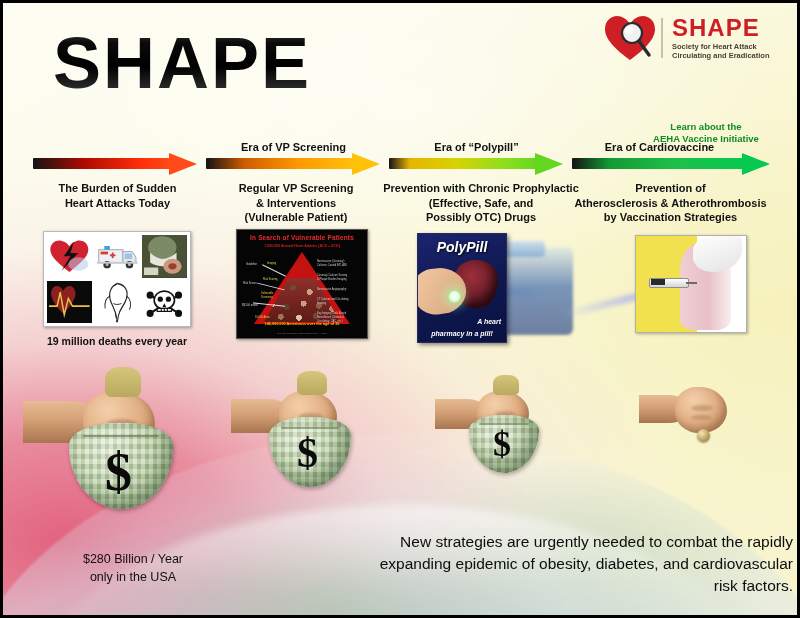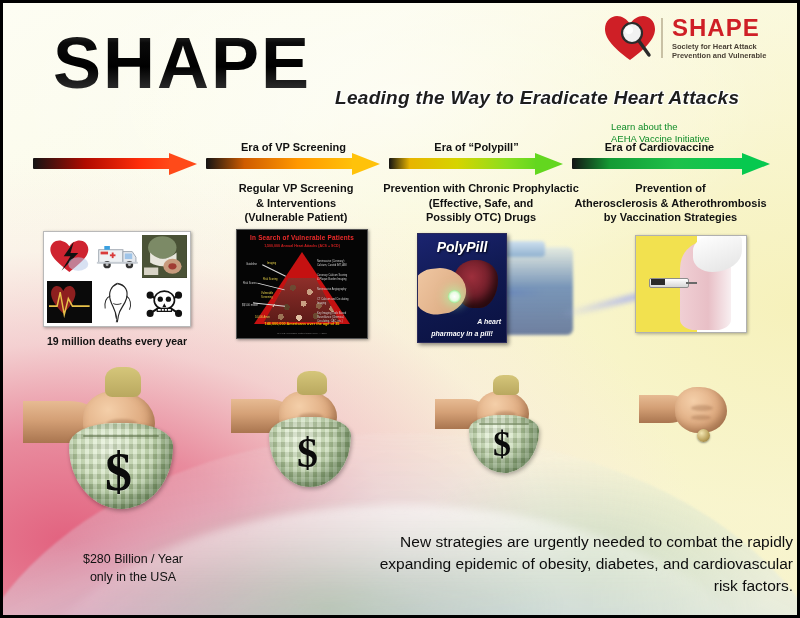--- a/index.html
+++ b/index.html
@@ -44,22 +44,22 @@
   .logo{position:absolute;left:600px;top:6px;width:196px;height:58px;display:flex;align-items:center;}
   .logo-mark{position:relative;width:54px;height:50px;flex:0 0 54px;}
   .logo-div{width:2px;height:40px;background:#c9c1a5;margin:0 9px 0 4px;}
   .logo-txt{display:flex;flex-direction:column;justify-content:center;}
   .logo-name{font-size:24px;font-weight:bold;color:#cf1f26;letter-spacing:1px;line-height:1;}
   .logo-sub{font-size:7.5px;color:#4a4136;line-height:1.25;margin-top:2px;font-weight:bold;}
 
   
   .era-label{position:absolute;font-size:11px;font-weight:bold;color:#111;text-align:center;}
   .era-caption{position:absolute;font-size:11px;font-weight:bold;color:#111;text-align:center;line-height:1.33;}
-  .aeha{position:absolute;left:608px;top:118px;width:190px;font-size:9.5px;font-weight:normal;
-    color:#0f8c28;text-align:left;line-height:1.25;}
+  .aeha{position:absolute;left:608px;top:118px;width:190px;font-size:9.5px;font-weight:bold;
+    color:#0f8c28;text-align:center;line-height:1.25;}
   .arrow{position:absolute;height:22px;}
   .arrow .shaft{position:absolute;left:0;top:5px;height:11px;border-radius:1px;}
   .arrow .head{position:absolute;top:0;width:0;height:0;
     border-top:11px solid transparent;border-bottom:11px solid transparent;}
   .arrow .sh{position:absolute;left:3px;top:9px;height:11px;border-radius:1px;background:rgba(0,0,0,.30);filter:blur(1px);z-index:-1;}
 
   
   .col-img{position:absolute;}
   .collage{width:148px;height:96px;background:#fff;border:1px solid #b9b9b9;
     box-shadow:1px 1px 3px rgba(0,0,0,.35);padding:3px;box-sizing:border-box;
@@ -176,37 +176,36 @@
 <body>
 
 <div id="poster">
 
   <div class="bg-base"></div>
   <div class="bg-haze"></div>
   <div class="bg-earth"></div>
   <div class="bg-earth-glow"></div>
 
   <div class="shape-title">SHAPE</div>
-  <div class="tagline">Leading the Way to Eradicate Heart Attacks</div>
 
   <div class="logo">
     <div class="logo-mark">
       <svg viewBox="0 0 54 50" width="54" height="50">
         <path d="M27 47 C8 33 2 24 2 16 C2 8 8 3 14 3 C19 3 24 6 27 11 C30 6 35 3 40 3 C46 3 52 8 52 16 C52 24 46 33 27 47 Z" fill="#cf1f26"></path>
         <circle cx="29" cy="20" r="10" fill="#f2f2f2" stroke="#2b2b2b" stroke-width="2.2"></circle>
         <circle cx="26" cy="17" r="4" fill="#ffffff" opacity=".85"></circle>
         <line x1="36" y1="28" x2="46" y2="42" stroke="#2b2b2b" stroke-width="3.4" stroke-linecap="round"></line>
       </svg>
     </div>
     <div class="logo-div"></div>
     <div class="logo-txt">
       <div class="logo-name">SHAPE</div>
       <div class="logo-sub">
         <div>Society for Heart Attack</div>
-        <div>Prevention and Vulnerable</div>
+        <div>Circulating and Eradication</div>
       </div>
     </div>
   </div>
 
   <div class="aeha">
     <div>Learn about the</div>
     <div>AEHA Vaccine Initiative</div>
   </div>
 
   <div class="arrow" style="left:30px;top:150px;width:165px;">
@@ -227,20 +226,22 @@
   <div class="arrow" style="left:569px;top:150px;width:200px;">
     <div class="sh" style="width:172px;"></div>
     <div class="shaft" style="width:172px;background:linear-gradient(90deg,#141414 0%,#149a34 22%,#1ec04a 60%,#06c94f 100%);"></div>
     <div class="head" style="left:170px;border-left:28px solid #06c94f;"></div>
   </div>
 
   <div class="era-label" style="left:203px;top:138px;width:175px;">Era of VP Screening</div>
   <div class="era-label" style="left:386px;top:138px;width:175px;">Era of “Polypill”</div>
   <div class="era-label" style="left:569px;top:138px;width:175px;">Era of Cardiovaccine</div>
 
+  <div class="era-caption" style="left:22px;top:178px;width:185px;white-space:pre-line;">The Burden of Sudden
+Heart Attacks Today</div>
   <div class="era-caption" style="left:198px;top:178px;width:190px;white-space:pre-line;">Regular VP Screening
 &amp; Interventions
 (Vulnerable Patient)</div>
   <div class="era-caption" style="left:560px;top:178px;width:215px;white-space:pre-line;">Prevention of
 Atherosclerosis &amp; Atherothrombosis
 by Vaccination Strategies</div>
   <div class="era-caption" style="left:378px;top:178px;width:200px;white-space:pre-line;">Prevention with Chronic Prophylactic
 (Effective, Safe, and
 Possibly OTC) Drugs</div>
 

